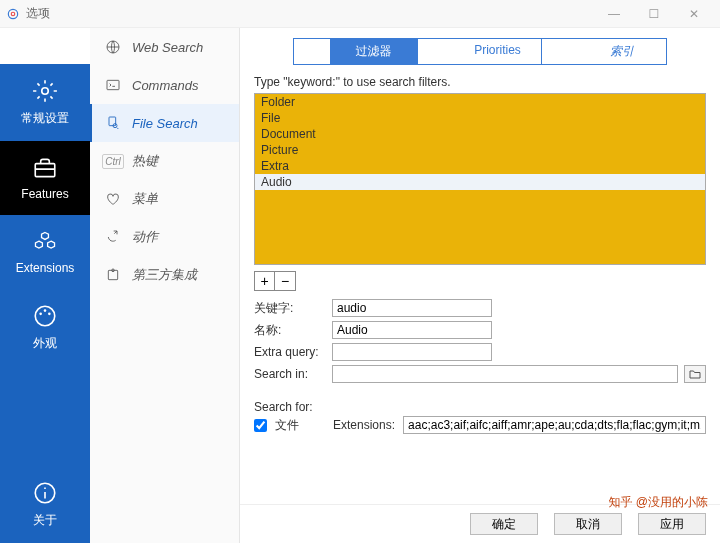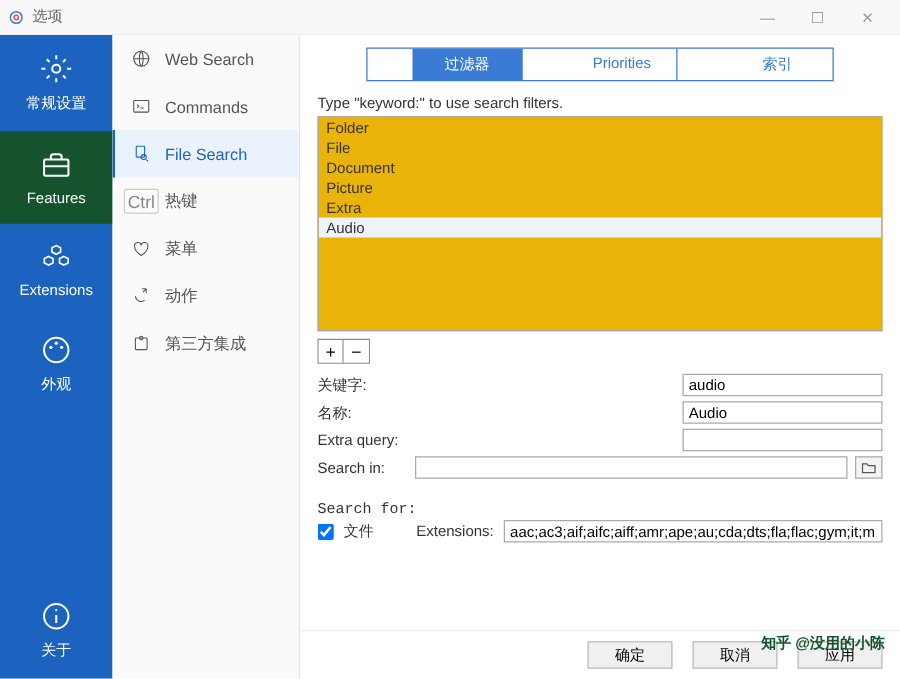--- a/index.html
+++ b/index.html
@@ -3,58 +3,58 @@
 <meta charset="utf-8">
 <style>
 * { box-sizing: border-box; margin: 0; padding: 0; font-family: "Segoe UI", "Microsoft YaHei", sans-serif; }
 body { width: 720px; height: 543px; overflow: hidden; background: #fff; }
 .titlebar { height: 28px; background: #f8f8f8; display: flex; align-items: center; padding: 0 6px; font-size: 12px; color: #666; border-bottom: 1px solid #eee; }
 .titlebar .title-icon { width: 14px; height: 14px; margin-right: 6px; }
 .titlebar .title-icon svg { width:14px; height:14px; }
 .titlebar .spacer { flex: 1; }
 .titlebar .ctl { width: 40px; height: 28px; display: flex; align-items: center; justify-content: center; color: #999; font-size: 12px; }
 .main { display: flex; height: 515px; }
-.sidebar { width: 90px; background: #1b63be; color: #fff; display: flex; flex-direction: column; text-align: center; font-size: 12px; }
+.sidebar { width: 90px; background: #1b63be; color: #fff; display: flex; flex-direction: column; text-align: center; font-size: 12px; margin-top: 36px; }
 .sidebar .item { padding: 14px 4px; display: flex; flex-direction: column; align-items: center; gap: 6px; cursor: pointer; }
-.sidebar .item.selected { background: #14532d; }
+.sidebar .item.selected { background: #000000; }
 .sidebar .spacer2 { flex: 1; }
 .sidebar svg { width: 26px; height: 26px; stroke: #fff; fill: none; stroke-width: 1.5; }
 .subsidebar { width: 150px; background: #fafafa; border-right: 1px solid #e5e5e5; font-size: 13px; color: #555; }
-.subsidebar .sitem { display: flex; align-items: center; gap: 10px; padding: 10px 14px; cursor: pointer; }
+.subsidebar .sitem { display: flex; align-items: center; gap: 10px; padding: 10px 14px; cursor: pointer; font-style: italic; }
 .subsidebar .sitem.selected { background: #eaf2fc; color: #1b63be; border-left: 2px solid #1b63be; padding-left: 12px; }
 .subsidebar .sicon { width: 18px; height: 18px; display: flex; align-items: center; justify-content: center; }
 .subsidebar .sicon svg { width: 16px; height: 16px; stroke: currentColor; fill: none; stroke-width: 1.3; }
-.subsidebar .keycap { border:1px solid #ccc; border-radius:2px; font-size:14px; padding:1px 2px; color:#888;}
+.subsidebar .keycap { border:1px solid #ccc; border-radius:2px; font-size:10px; padding:1px 2px; color:#888;}
 .content { flex: 1; padding: 10px 14px 0 14px; font-size: 12px; color: #333; display: flex; flex-direction: column; position: relative; }
 .tabs { display: flex; justify-content: center; margin-bottom: 10px; }
 .tabgroup { display: flex; border: 1px solid #3a7bd5; }
 .tab { width: 88px; text-align: center; padding: 4px 0; font-size: 12px; color: #3a7bd5; cursor: pointer; border-right: 1px solid #3a7bd5; margin-left: 36px; }
-.tab:last-child { border-right: none; }
+.tab:last-child { border-right: none; font-style: italic; }
 .tab.selected { background: #3a7bd5; color: #fff; }
 .hint { font-size: 12px; margin-bottom: 4px; }
 .listbox { border: 1px solid #aaa; height: 172px; background: #eab308; overflow: hidden; font-size: 12px; }
 .listbox .row { padding: 1px 6px; cursor: pointer; }
 .listbox .row.selected { background: #eef3f9; }
 .pmrow { margin-top: 6px; display: flex; }
 .pmbox { display: flex; border: 1px solid #888; }
 .pmbox button { width: 20px; height: 18px; background: #fff; border: none; border-right: 1px solid #888; font-size: 14px; line-height: 1; cursor: pointer; }
 .pmbox button:last-child { border-right: none; }
 .form { margin-top: 8px; font-size: 12px; }
-.frow { display: flex; align-items: center; margin-bottom: 4px; gap: 6px; justify-content: space-between; }
+.frow { display: flex; align-items: center; margin-bottom: 4px; gap: 6px; }
 .frow label { width: 72px; }
 .frow input[type=text] { border: 1px solid #aaa; padding: 1px 4px; font-size: 12px; height: 18px; }
 .frow .field160 { width: 160px; }
 .frow .fieldlong { flex: 1; }
 .browsebtn { width: 22px; height: 18px; border: 1px solid #aaa; background: #f4f4f4; display:flex; align-items:center; justify-content:center; }
 .checkrow { display: flex; align-items: center; gap: 4px; margin: 2px 0 2px 0; }
 .extrow { display: flex; align-items: center; gap: 8px; }
 .extrow input[type=text]{ flex:1; border:1px solid #aaa; padding:1px 4px; font-size:12px; height:18px;}
 .buttons { display: flex; justify-content: flex-end; gap: 16px; padding: 8px 0; margin-top: auto; border-top: 1px solid #eee; margin-left:-14px; margin-right:-14px; padding-right:14px;}
 .buttons button { width: 68px; height: 22px; font-size: 12px; background: #f0f0f0; border: 1px solid #bbb; cursor: pointer; }
-.watermark { position: absolute; right: 12px; bottom: 20px; color: #14532d; font-size: 12px; pointer-events: none; font-weight: bold; }
+.watermark { position: absolute; right: 12px; bottom: 32px; color: #c2410c; font-size: 12px; pointer-events: none; }
 </style>
 </head>
 <body>
 
 <div class="titlebar">
   <span class="title-icon">
     <svg viewBox="0 0 24 24">
         <circle cx="12" cy="12" r="8" stroke="#3a7bd5" fill="none" stroke-width="2"></circle>
         <circle cx="12" cy="12" r="3" stroke="#e84f4f" fill="none" stroke-width="2"></circle>
       </svg>
@@ -212,21 +212,21 @@
       </div>
       <div class="frow">
         <label>Search in:</label>
         <input type="text" class="fieldlong" value="" style="">
         <div class="browsebtn">
           <svg width="12" height="10" viewBox="0 0 24 20">
               <path d="M2 4h7l2 3h11v11H2z" fill="none" stroke="#555" stroke-width="2"></path>
             </svg>
         </div>
       </div>
-      <div style="margin-top:17px;font-family:Liberation Mono, monospace;">Search for:</div>
+      <div style="margin-top:17px;">Search for:</div>
       <div class="checkrow extrow">
         <input type="checkbox" checked="" style="">
         <span style="width:50px;">文件</span>
         <span>Extensions:</span>
         <input type="text" value="aac;ac3;aif;aifc;aiff;amr;ape;au;cda;dts;fla;flac;gym;it;m1a;m" style="">
       </div>
     </div>
 
     <div class="buttons">
       <button>确定</button>

